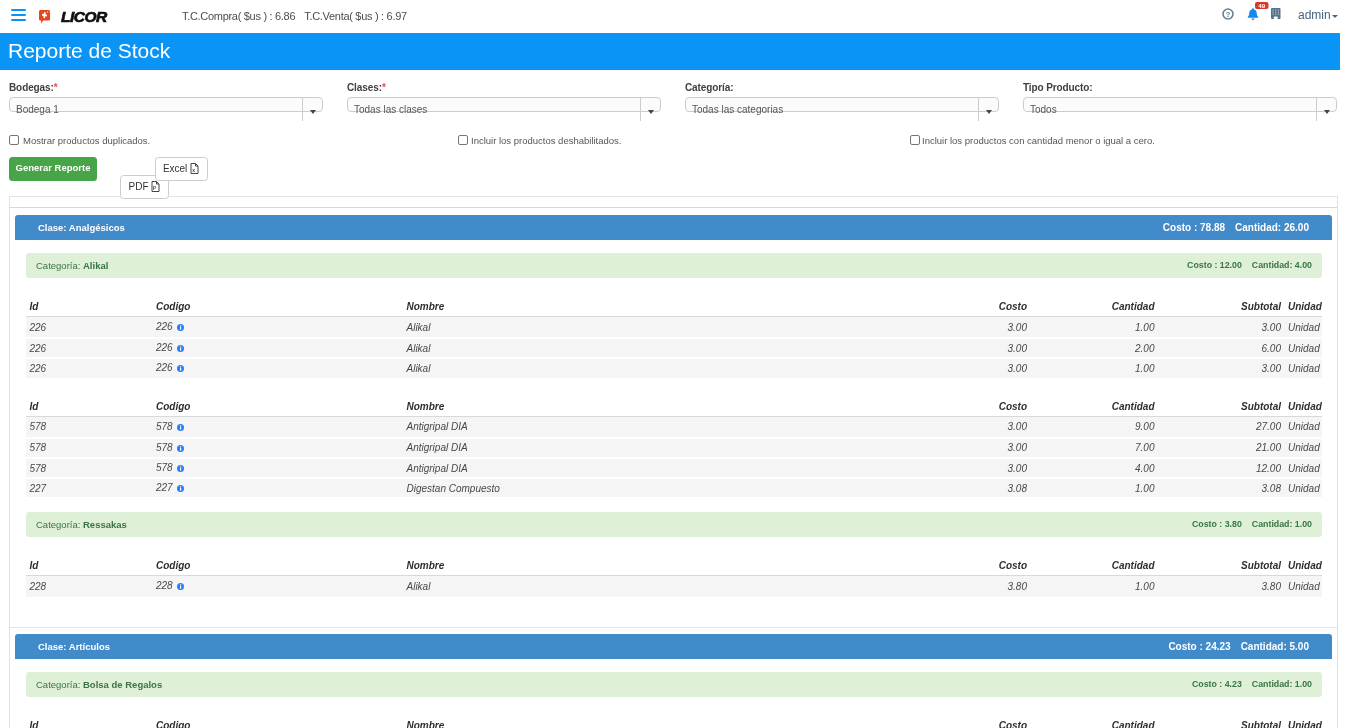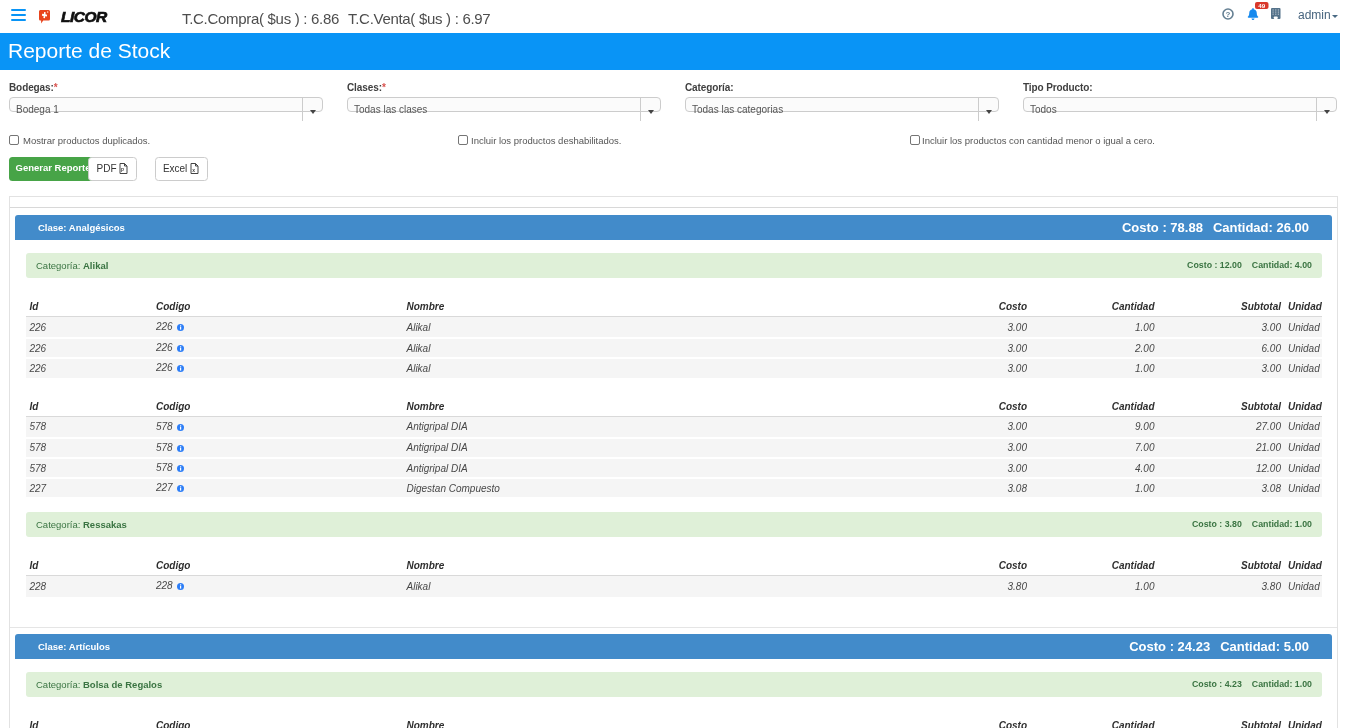--- a/index.html
+++ b/index.html
@@ -7,21 +7,21 @@
   font-family:"Liberation Sans", sans-serif; }
 .page { width:1340px; }
 
 
 .navbar { height:33px; background:#fff; position:relative; }
 .burger { position:absolute; left:10.8px; top:9px; width:15.5px; }
 .burger div { height:2.3px; background:#0994f6; border-radius:1px; margin-bottom:2.6px; }
 .logo { position:absolute; left:38.5px; top:9.5px; height:14px; }
 .licor { position:absolute; left:61px; top:7.5px; font-size:15.5px; font-weight:bold;
   font-style:italic; color:#101010; letter-spacing:-0.5px; -webkit-text-stroke:0.7px #101010; }
-.tc { position:absolute; left:182px; top:9.5px; font-size:15px; color:#4d4d4d; letter-spacing:-0.3px; }
+.tc { position:absolute; left:182px; top:9.5px; font-size:11px; color:#4d4d4d; letter-spacing:-0.3px; }
 .tc b { font-weight:normal; margin-left:9px; }
 .nav-ico { position:absolute; top:0; }
 .admin { position:absolute; left:1298px; top:8px; font-size:12px; color:#47647e; }
 .caret-dn { position:absolute; left:1331.5px; top:14.5px; width:0; height:0;
   border-left:3.5px solid transparent; border-right:3.5px solid transparent;
   border-top:3.5px solid #4a6a84; }
 
 
 .titlebar { height:36.5px; background:#0994f6; color:#fff; font-size:21px;
   padding-left:8px; line-height:35px; }
@@ -47,21 +47,21 @@
   line-height:22px; text-align:center; }
 .btn-green { left:0; width:88px; background:#47a447; color:#fff; font-weight:bold; font-size:9.5px; }
 .btn-ghost { background:#fff; border:1px solid #ccc; color:#333; }
 
 
 .bigbox { margin:0 2.5px 0 9px; border:1px solid #e2e2e2; border-bottom:none; }
 .bb-head { height:11px; border-bottom:1px solid #d8d8d8; }
 .clase { margin:7px 4.5px 0 5px; }
 .clase-head { height:25px; background:#428bca; border-radius:3px 3px 0 0;
   color:#fff; font-size:9.5px; font-weight:bold; line-height:25px; padding:0 23px; }
-.clase-head .r { float:right; font-size:13px; }
+.clase-head .r { float:right; font-size:10px; }
 .clase-head .r span { margin-left:10px; }
 .groups { margin:0 10px 0 11px; }
 .grp { margin-top:13px; }
 .catbar { height:25px; background:#dff0d8; border-radius:3px; color:#3a7442;
   font-size:9.5px; line-height:25px; padding:0 10px; }
 .catbar .r { float:right; font-size:8.8px; }
 .catbar .r span { margin-left:10px; }
 table { width:100%; table-layout:fixed; border-collapse:separate; border-spacing:0; margin-top:17px;font-style:italic; }
 th { font-size:10px; font-weight:bold; color:#2f2f2f; text-align:left;
   padding:5px 3.5px 2px 3.5px; line-height:14px; border-bottom:1.5px solid #d9d9d9; }
@@ -134,21 +134,21 @@
     <div class="cbrow">
       <div class="cbx" style="left:0"></div>
         <div class="cbtext" style="left:14px">Mostrar productos duplicados.</div>
       <div class="cbx" style="left:449px"></div>
         <div class="cbtext" style="left:462px">Incluir los productos deshabilitados.</div>
       <div class="cbx" style="left:901px"></div>
         <div class="cbtext" style="left:913px">Incluir los productos con cantidad menor o igual a cero.</div>
     </div>
     <div class="btnrow">
       <div class="btn btn-green">Generar Reporte</div>
-      <div class="btn btn-ghost" style="left:79px; width:49px;">PDF <svg width="9" height="11" viewBox="0 0 9 11" style="vertical-align:-2px">
+      <div class="btn btn-ghost" style="left:111px; width:49px;margin-top:18px;">PDF <svg width="9" height="11" viewBox="0 0 9 11" style="vertical-align:-2px">
             <path d="M1 .5 h4.5 L8 3 v7.5 H1 z" fill="none" stroke="#444" stroke-width="1"></path>
             <path d="M5.5 .5 V3 H8" fill="none" stroke="#444" stroke-width="1"></path>
             <text x="2" y="8.5" font-size="4.5" fill="#444" font-weight="bold" font-family="Liberation Sans">P</text>
           </svg></div>
       <div class="btn btn-ghost" style="left:145.5px; width:53px;">Excel <svg width="9" height="11" viewBox="0 0 9 11" style="vertical-align:-2px">
             <path d="M1 .5 h4.5 L8 3 v7.5 H1 z" fill="none" stroke="#444" stroke-width="1"></path>
             <path d="M5.5 .5 V3 H8" fill="none" stroke="#444" stroke-width="1"></path>
             <text x="2.2" y="8.8" font-size="5" fill="#444" font-weight="bold" font-family="Liberation Sans">x</text>
           </svg></div>
     </div>

